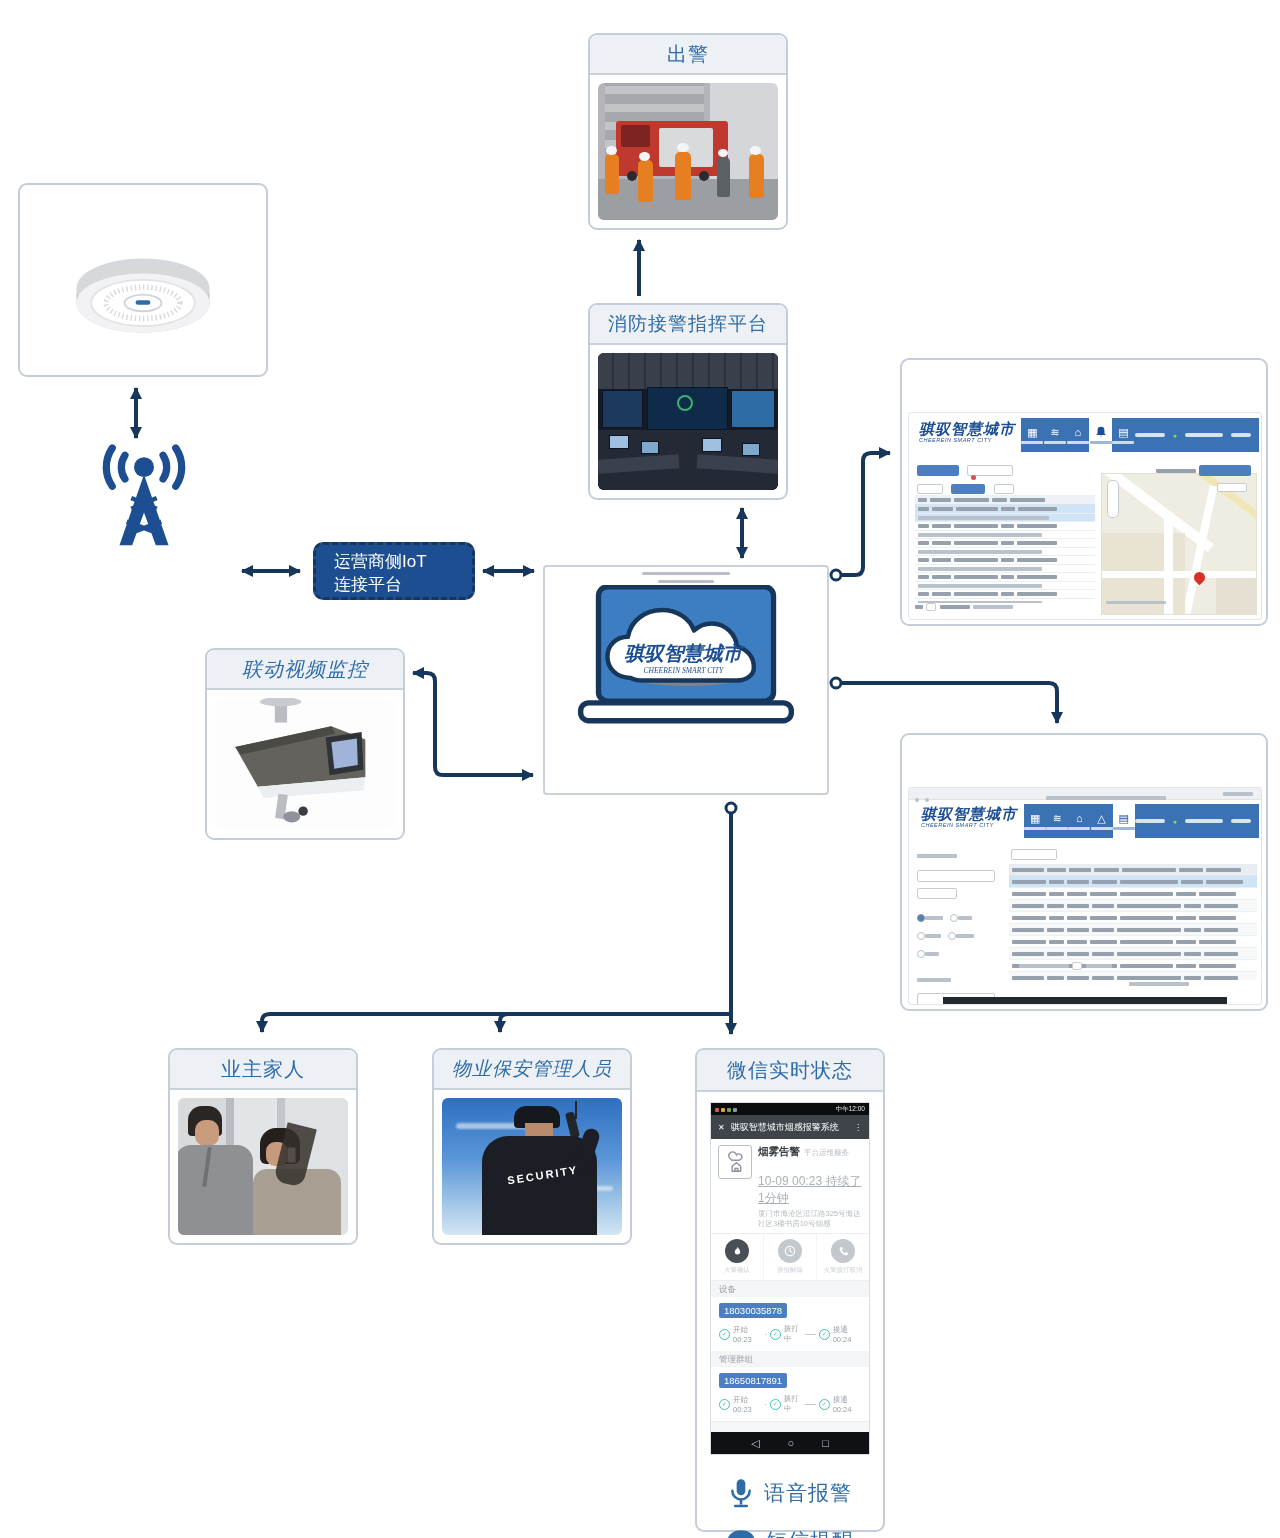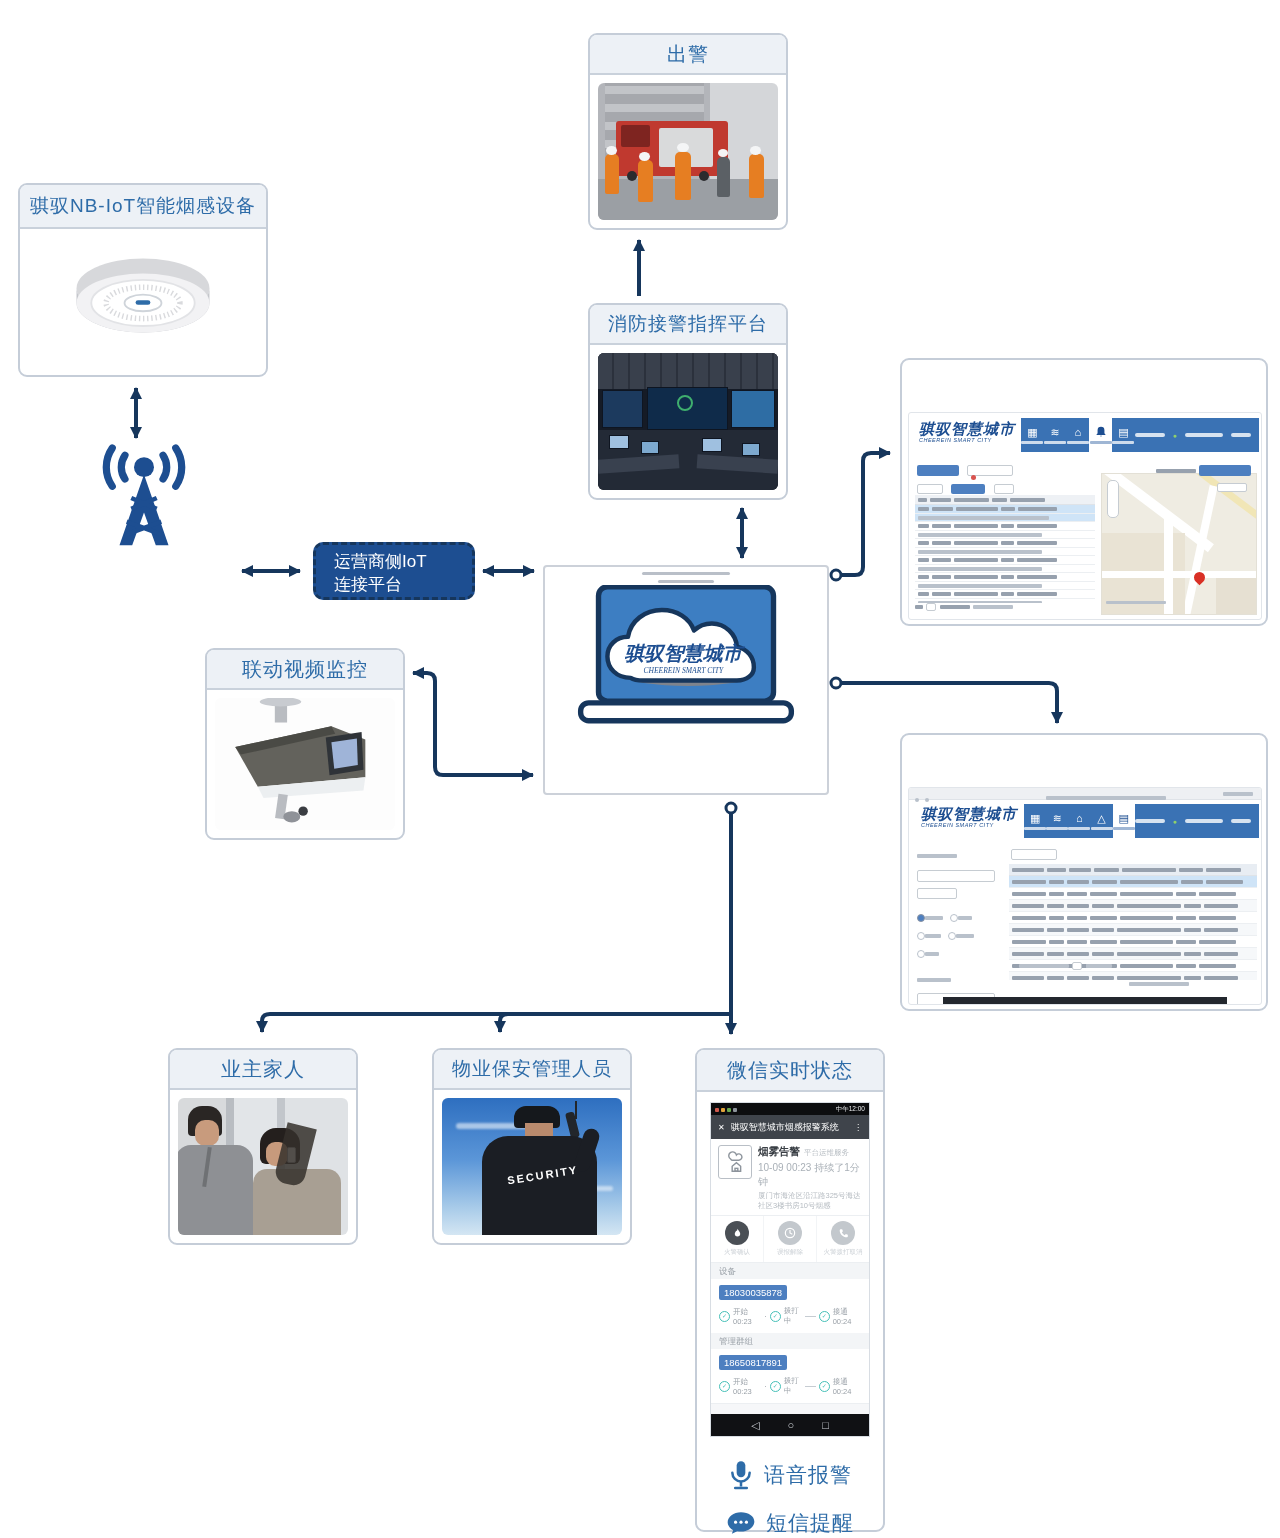--- a/index.html
+++ b/index.html
@@ -58,21 +58,21 @@
   
   .phone{width:158px;margin:6px auto 0;border:1px solid #d8dde3;background:#fff;font-size:8px;color:#9aa1a8;}
   .p-status{height:12px;background:#0c0d0f;display:flex;align-items:center;justify-content:space-between;padding:0 4px;color:#e8eaec;font-size:6.5px;}
   .p-dots span{display:inline-block;width:4px;height:4px;border-radius:1px;margin-right:2px;}
   .p-head{height:24px;background:#3f444b;color:#fff;display:flex;align-items:center;padding:0 7px;gap:6px;}
   .p-head .t{flex:1;font-size:9px;text-align:left;white-space:nowrap;overflow:hidden;}
   .p-alert{display:flex;gap:6px;padding:6px 7px 4px;}
   .p-ico{width:32px;height:32px;border:1px solid #b9bfc6;border-radius:3px;flex:none;display:flex;align-items:center;justify-content:center;}
   .p-a1{font-size:10.5px;color:#3a3f45;font-weight:bold;}
   .p-tag{font-size:7.5px;color:#b6bcc2;font-weight:normal;margin-left:4px;}
-  .p-a2{font-size:10px;color:#a9b0b7;margin-top:2px;}
+  .p-a2{font-size:12px;color:#a9b0b7;margin-top:14px;text-decoration:underline;}
   .p-addr{font-size:7.5px;color:#b6bcc2;margin-top:2px;line-height:1.35;text-align:left;}
   .p-actions{display:flex;border-top:1px solid #eceff2;border-bottom:1px solid #eceff2;height:46px;}
   .p-act{flex:1;display:flex;flex-direction:column;align-items:center;justify-content:center;gap:3px;border-right:1px solid #f2f4f6;}
   .p-act:last-child{border-right:none;}
   .cir{width:24px;height:24px;border-radius:50%;display:flex;align-items:center;justify-content:center;}
   .cir.dark{background:#4a4f55;} .cir.gray{background:#c3c8cd;}
   .p-actlab{font-size:6.5px;color:#ccd1d6;}
   .p-sec{height:16px;line-height:16px;background:#f3f5f7;color:#9aa1a8;font-size:8.5px;text-align:left;padding-left:8px;}
   .p-badge-row{text-align:left;padding:6px 8px 2px;}
   .p-badge{display:inline-block;background:#4d7fc0;color:#fff;font-size:9.5px;padding:2px 5px;border-radius:2px;}
@@ -112,21 +112,20 @@
       <path d="M731,1014 H508 Q500,1014 500,1021 V1032" marker-end="url(#ah)"></path>
     </g>
     <g fill="#fff" stroke="#16365c" stroke-width="3">
       <circle cx="836" cy="575" r="5"></circle>
       <circle cx="836" cy="683" r="5"></circle>
       <circle cx="731" cy="808" r="5"></circle>
     </g>
   </svg>
 
   <div class="node" style="left:18px;top:183px;width:250px;height:194px;">
-    <div class="node-title" style="font-size:19px;height:42px;line-height:42px;">骐驭NB-IoT智能烟感设备</div>
     <div class="node-body" style="top:44px;display:flex;align-items:center;justify-content:center;">
       <svg width="180" height="120" viewBox="0 0 180 130">
         <ellipse cx="90" cy="50" rx="72" ry="32" fill="#d7d8db"></ellipse>
         <path d="M18,50 a72,32 0 0 0 144,0 l0,16 a72,32 0 0 1 -144,0 z" fill="#c4c6cb"></path>
         <ellipse cx="90" cy="66" rx="72" ry="32" fill="#f2f2f4"></ellipse>
         <ellipse cx="90" cy="66" rx="56" ry="25" fill="#ffffff" stroke="#e2e3e6" stroke-width="2"></ellipse>
         <ellipse cx="90" cy="66" rx="40" ry="17" fill="none" stroke="#d9dadd" stroke-width="6" stroke-dasharray="1.5 3"></ellipse>
         <ellipse cx="90" cy="66" rx="20" ry="9" fill="#fff" stroke="#cfd4da" stroke-width="2"></ellipse>
         <rect x="82" y="63" width="16" height="5" rx="2.5" fill="#2e6ca8"></rect>
       </svg>
@@ -513,21 +512,21 @@
         </div>
         <div class="abs" style="left:110px;bottom:12px;">
           <span class="b light" style="width:50px;"></span><span class="chip outline" style="width:10px;height:8px;"></span><span class="b light" style="width:26px;"></span>
           <span class="b light" style="width:60px;margin-left:110px;"></span>
         </div>
         <div class="abs" style="left:34px;right:34px;bottom:0;height:7px;background:#23272e;"></div>
       </div>
     </div>
   </div>
 
-  <div class="node" style="left:205px;top:648px;width:200px;height:192px;">
+  <div class="node" style="left:205px;top:648px;width:200px;height:192px;font-style:italic;">
     <div class="node-title" style="height:38px;line-height:38px;">联动视频监控</div>
     <div class="node-body" style="top:40px;">
       <div class="photo" style="background:#fdfdfd;">
         <svg width="100%" height="100%" viewBox="0 0 180 140">
           <rect x="58" y="0" width="13" height="26" fill="#b9bcc1"></rect>
           <ellipse cx="64" cy="4" rx="22" ry="5" fill="#c8cbd0"></ellipse>
           <path d="M16,52 L118,30 L154,44 L154,84 L40,94 Z" fill="#63625c"></path>
           <path d="M16,52 L118,30 L122,38 L22,60 Z" fill="#4a4a45"></path>
           <path d="M40,94 L154,84 L152,98 L46,106 Z" fill="#eceff1"></path>
           <polygon points="112,42 150,36 152,76 116,82" fill="#2f3338"></polygon>
@@ -551,21 +550,21 @@
         <div class="abs" style="left:48%;top:22%;width:40px;height:36px;background:#241f1d;border-radius:16px 16px 6px 6px;"></div>
         <div class="abs" style="left:52%;top:32%;width:22px;height:24px;background:#c79a7c;border-radius:9px;"></div>
         <div class="abs" style="left:64%;top:36%;width:7px;height:14px;background:#f4f5f6;border:1px solid #9a9da1;border-radius:2px;"></div>
         <div class="abs" style="left:44%;top:52%;width:52%;height:48%;background:#a89f93;border-radius:14px 14px 0 0;"></div>
         <div class="abs" style="left:60%;top:20%;width:30px;height:60px;background:#35302c;border-radius:0 0 12px 12px;transform:rotate(14deg);opacity:.85;"></div>
       </div>
     </div>
   </div>
 
   <div class="node" style="left:432px;top:1048px;width:200px;height:197px;">
-    <div class="node-title" style="height:38px;line-height:38px;font-size:19px;">物业保安管理人员</div>
+    <div class="node-title" style="height:38px;line-height:38px;font-size:19px;font-style:italic;">物业保安管理人员</div>
     <div class="node-body" style="top:40px;">
       <div class="photo" style="background:linear-gradient(180deg,#2e6fc0 0%,#5b96d8 45%,#a8cbe9 80%,#d4e6f3 100%);">
         <div class="abs" style="left:8%;top:18%;width:40%;height:6px;background:rgba(255,255,255,.55);border-radius:4px;filter:blur(1px);"></div>
         <div class="abs" style="left:55%;top:64%;width:40%;height:5px;background:rgba(255,255,255,.5);border-radius:4px;filter:blur(1px);"></div>
         <div class="abs" style="left:40%;top:6%;width:46px;height:22px;background:#15181c;border-radius:12px 12px 4px 4px;"></div>
         <div class="abs" style="left:46%;top:18%;width:28px;height:16px;background:#b98a6d;"></div>
         <div class="abs" style="left:70%;top:10%;width:9px;height:26px;background:#22262b;border-radius:3px;transform:rotate(-14deg);"></div>
         <div class="abs" style="left:74%;top:2%;width:2px;height:18px;background:#22262b;"></div>
         <div class="abs" style="left:22%;top:28%;width:64%;height:72%;background:#1b1e24;border-radius:26px 26px 0 0;"></div>
         <div class="abs" style="left:76%;top:22%;width:16px;height:44px;background:#1b1e24;border-radius:8px;transform:rotate(18deg);"></div>

